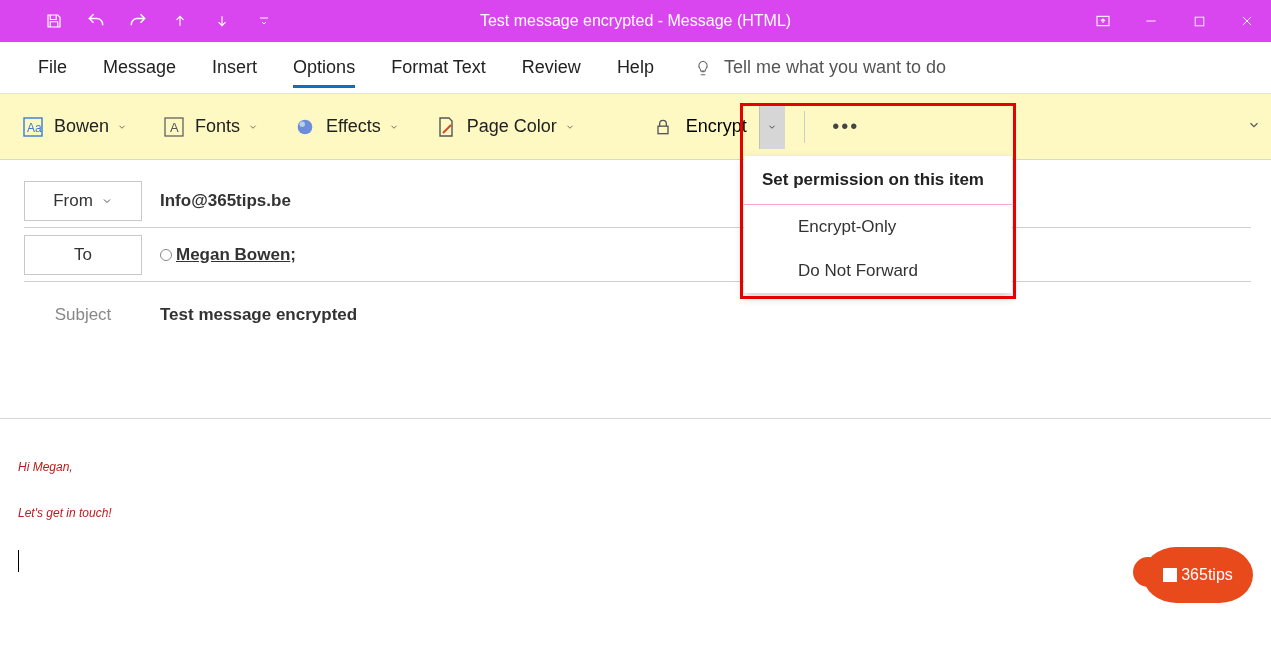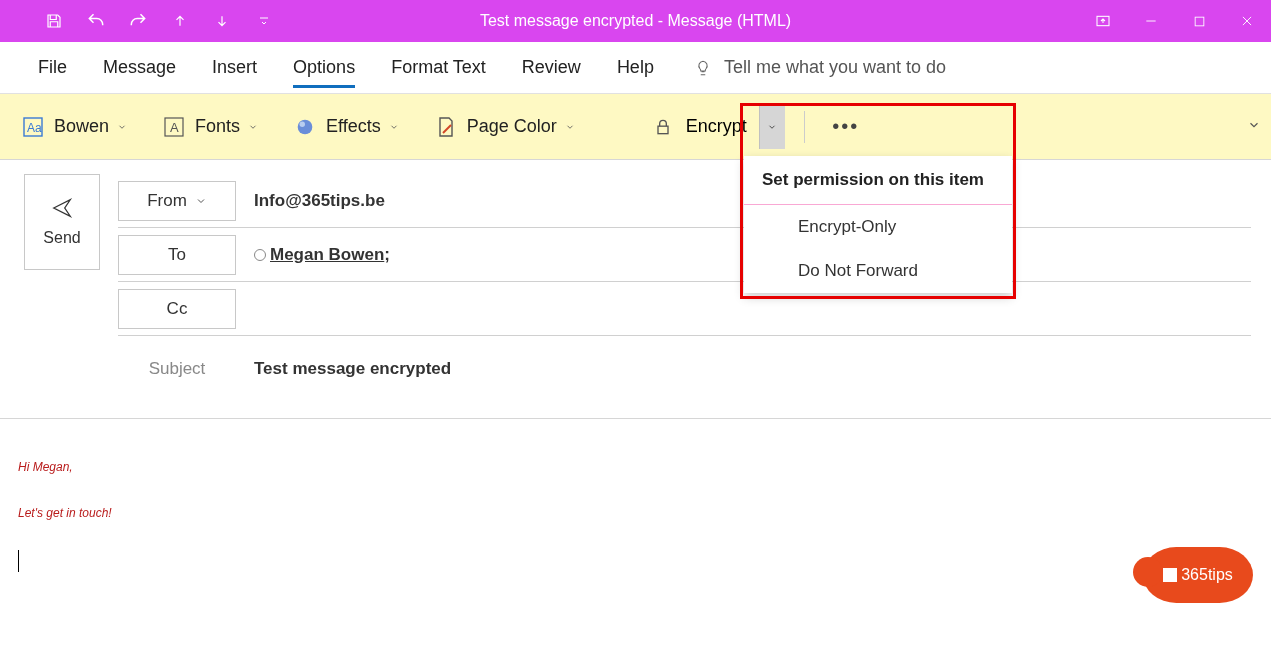--- a/index.html
+++ b/index.html
@@ -288,50 +288,38 @@
 <div class="highlight-box" style="top:103px; left:740px; width:276px; height:196px;"></div>
 
 <div class="dropdown">
   <div class="dropdown-header">Set permission on this item</div>
   <div class="dropdown-item">Encrypt-Only</div>
   <div class="dropdown-item">Do Not Forward</div>
 </div>
 
 <div class="compose">
   <div class="compose-head">
-    <div class="send-btn">
-      <svg width="28" height="22" viewBox="0 0 24 24" fill="none" stroke="#333">
-          <path d="M3 12l18-9-6 9 6 9z" stroke-width="1.4"></path>
-        </svg>
-      <span>Send</span>
-    </div>
     <div class="fields">
       <div class="field-row">
         <div class="field-btn">
           <span>From</span>
           <svg width="12" height="12" viewBox="0 0 24 24" stroke="#555" fill="none">
               <path d="M6 9l6 6 6-6" stroke-width="2"></path>
             </svg>
         </div>
         <div class="field-value">Info@365tips.be</div>
       </div>
       <div class="field-row">
         <div class="field-btn">
           <span>To</span>
         </div>
         <div class="field-value">
           <span class="presence"></span><span class="recipient">Megan Bowen</span>;
         </div>
       </div>
-      <div class="field-row">
-        <div class="field-btn">
-          <span>Cc</span>
-        </div>
-        <div class="field-value"></div>
-      </div>
       <div class="field-row noborder" style="min-height:66px;">
         <div class="field-label">Subject</div>
         <div class="field-value">Test message encrypted</div>
       </div>
     </div>
   </div>
 </div>
 
 <div class="full-divider"></div>
 

